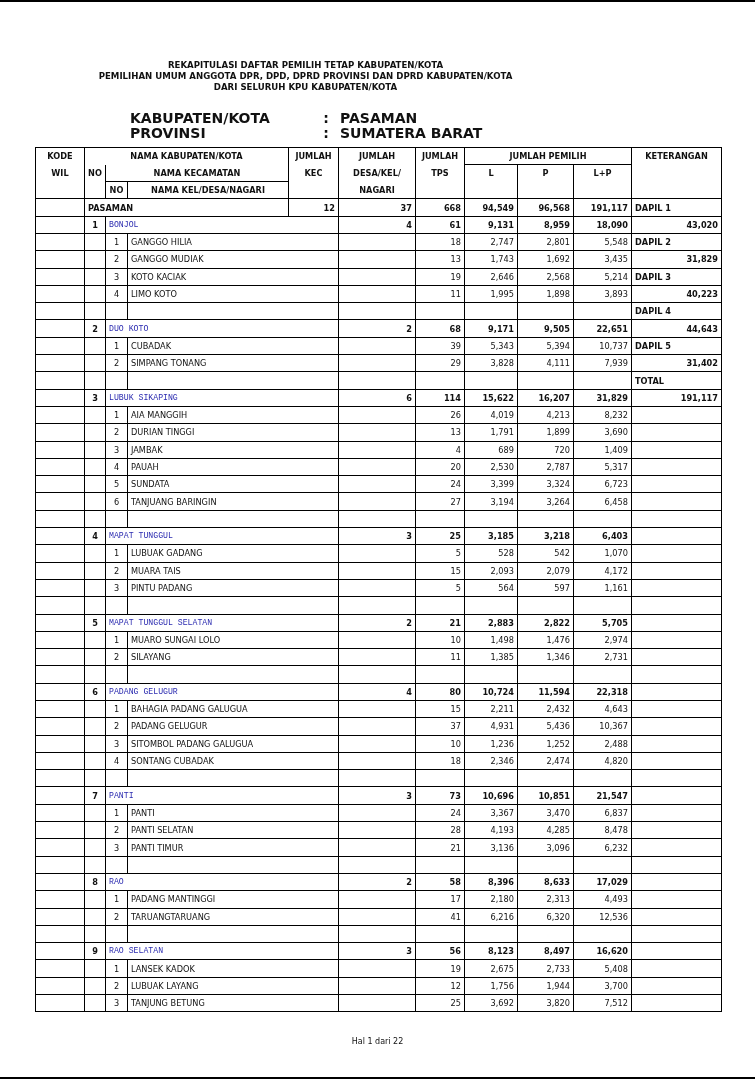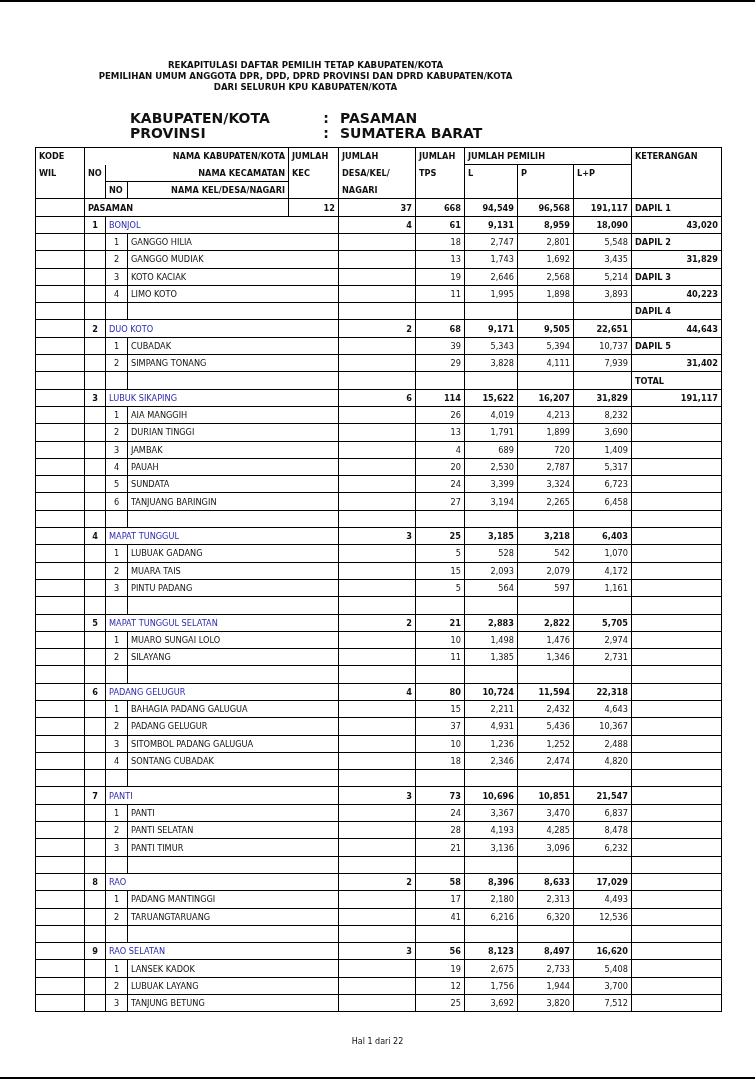--- a/index.html
+++ b/index.html
@@ -10,30 +10,30 @@
   .titles { position:absolute; left:0; top:60px; width:611px; text-align:center;
             font-size:8.6px; font-weight:bold; line-height:11px; }
   .meta { position:absolute; left:130px; top:110px; font-size:14px; font-weight:bold; }
   .meta .row { height:14.5px; display:flex; }
   .meta .k { width:182px; }
   .meta .c { width:28px; }
   table { position:absolute; left:35px; top:147px; border-collapse:collapse;
           table-layout:fixed; font-size:8.2px; }
   td { border:1px solid #000; padding:0 3px; height:16.3px; white-space:nowrap; overflow:hidden;
        line-height:16px; }
-  .hd td { font-weight:bold; height:16.3px; }
-  .hd td.l { text-align:right; }
+  .hd td { font-weight:bold; text-align:center; height:16.3px; }
+  .hd td.l { text-align:center; }
   .num { text-align:right; }
   .b { font-weight:bold; }
   .kec { color:#2b2bb0; }
   .c { text-align:center; }
   .nb-t { border-top:none; }
   .nb-b { border-bottom:none; }
   .nb-l { border-left:none; }
-  .nb-r { border-right:none; }
+  .nb-r { border-right:none;font-family:Liberation Mono, monospace; }
   .footer { position:absolute; left:0; width:755px; top:1037px; text-align:center; font-size:8px; }
 </style>
 </head>
 <body>
 
 <div class="topline"></div>
 
 <div class="titles">
   <div>REKAPITULASI DAFTAR PEMILIH TETAP KABUPATEN/KOTA</div>
   <div>PEMILIHAN UMUM ANGGOTA DPR, DPD, DPRD PROVINSI DAN DPRD KABUPATEN/KOTA</div>
@@ -306,21 +306,21 @@
         <td></td>
       </tr>
       <tr>
         <td></td>
         <td></td>
         <td class="c">6</td>
         <td colspan="2">TANJUANG BARINGIN</td>
         <td></td>
         <td class="num">27</td>
         <td class="num">3,194</td>
-        <td class="num">2,265</td>
+        <td class="num">3,264</td>
         <td class="num">6,458</td>
         <td></td>
       </tr>
       <tr>
         <td></td>
         <td></td>
         <td></td>
         <td colspan="2"></td>
         <td></td>
         <td></td>

